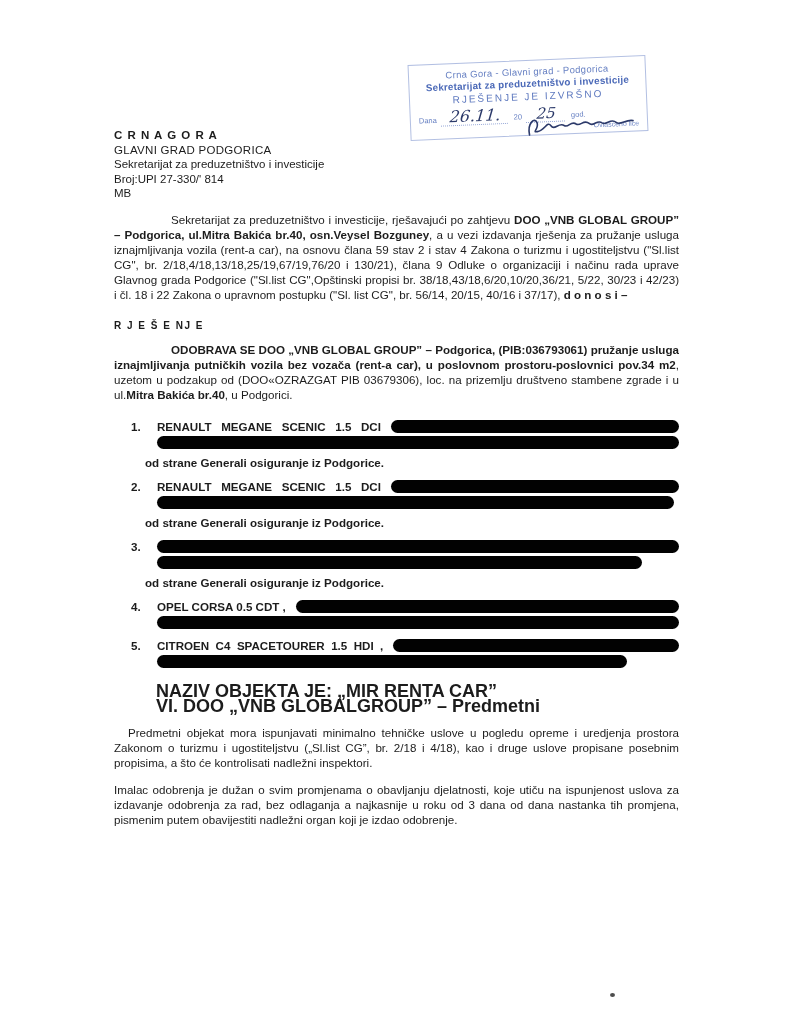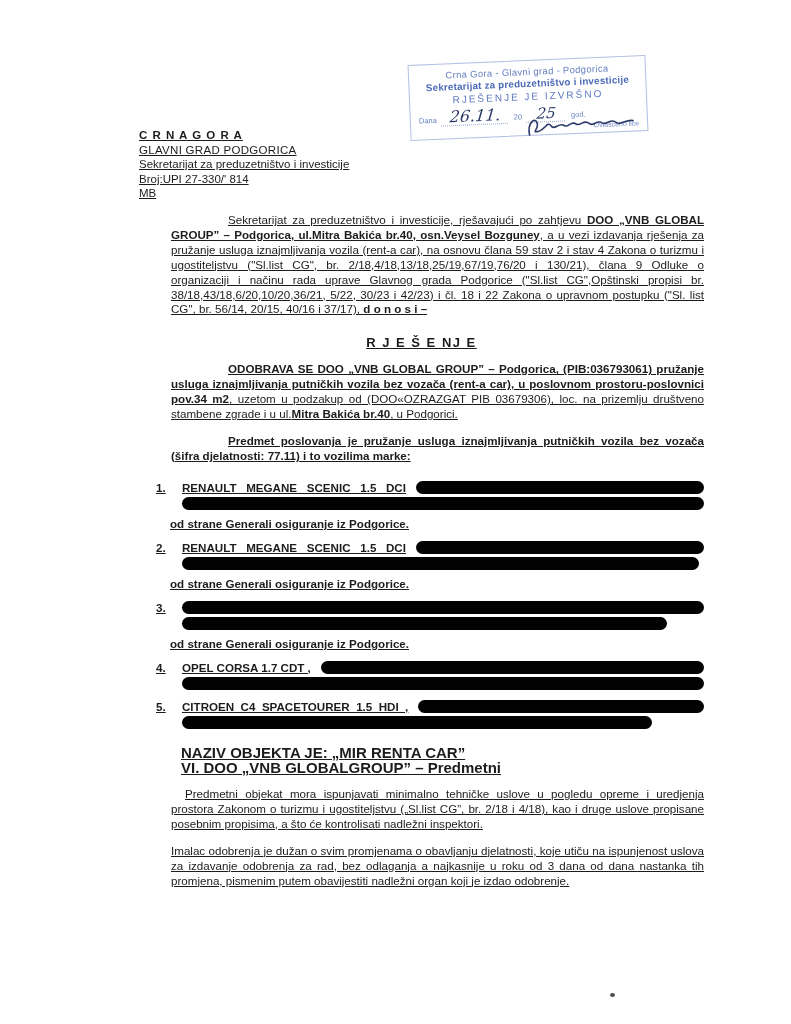--- a/index.html
+++ b/index.html
@@ -9,65 +9,62 @@
     width: 791px;
     height: 1024px;
     margin: 0 auto;
     background: #ffffff;
     font-family: "Liberation Sans", sans-serif;
     color: #1c1c1c;
     overflow: hidden;
   }
   .content {
     position: absolute;
-    left: 139px;
+    left: 114px;
     top: 128px;
     width: 565px;
-    text-decoration: underline;
   }
 
   
   .hdr { font-size: 11.5px; line-height: 14.6px; }
   .h-country { font-weight: 700; letter-spacing: 1px; }
   .h-city { letter-spacing: .3px; }
 
   
   .para {
     font-size: 11.6px;
     line-height: 14.9px;
     text-align: justify;
     margin-top: 12px;
-    margin-left: 32px;
   }
   .indent { text-indent: 57px; }
   .small-indent { text-indent: 14px; }
   .bold { font-weight: 700; }
 
   .title {
-    text-align: center;
-    font-size: 13px;
+    font-size: 10px;
     font-weight: 700;
     letter-spacing: 1.5px;
     margin: 18px 0 6px 0;
   }
 
   
   .vlist { margin: 16px 0 0 17px; }
   .vitem { margin-bottom: 9px; }
   .vrow1 { display: flex; align-items: center; font-weight: 700; font-size: 11.6px; line-height: 15px; }
   .vnum { width: 26px; flex: 0 0 26px; }
   .vname { white-space: pre; padding-right: 10px; }
   .bar { background: #020202; height: 13px; border-radius: 7px; display: block; }
   .bar-fill { flex: 1 1 auto; }
   .vrow2 { margin-left: 26px; margin-top: 2px; }
   .vrow3 { margin-left: 14px; margin-top: 7px; font-weight: 700; font-size: 11.6px; line-height: 14px; }
   .w100 { width: 100%; } .w99 { width: 99%; } .w93 { width: 93%; } .w90 { width: 90%; }
 
   
-  .naziv { margin: 16px 0 0 42px; font-weight: 700; font-size: 15px; line-height: 15.2px; }
+  .naziv { margin: 16px 0 0 42px; font-weight: 700; font-size: 18px; line-height: 15.2px; }
 
   
   .stamp {
     position: absolute;
     left: 409px;
     top: 60px;
     width: 238px;
     padding: 5px 8px 4px 8px;
     border: 1px solid rgba(84, 112, 190, 0.45);
     color: #4c6ab8;
@@ -132,21 +129,20 @@
       <div>Broj:UPI 27-330/'  814</div>
       <div>MB</div>
     </div>
 
     <p class="para indent"><span>Sekretarijat za preduzetništvo i investicije, rješavajući po zahtjevu </span><span style="font-weight: 700;">DOO „VNB GLOBAL GROUP” – Podgorica, ul.Mitra Bakića br.40, osn.Veysel Bozguney</span><span>, a u vezi izdavanja rješenja za pružanje usluga iznajmljivanja vozila (rent-a car), na osnovu člana 59 stav 2 i stav 4 Zakona o turizmu i ugostiteljstvu ("Sl.list CG", br. 2/18,4/18,13/18,25/19,67/19,76/20 i 130/21), člana 9 Odluke o organizaciji i načinu rada uprave Glavnog grada Podgorice ("Sl.list CG",Opštinski propisi br. 38/18,43/18,6/20,10/20,36/21, 5/22, 30/23 i 42/23) i čl. 18 i 22 Zakona o upravnom postupku ("Sl. list CG", br. 56/14, 20/15, 40/16 i 37/17), </span><span style="font-weight: 700;">d o n o s i –</span></p>
 
     <div class="title">R J E Š E NJ E</div>
 
     <p class="para indent"><span style="font-weight: 700;">ODOBRAVA SE  DOO „VNB GLOBAL GROUP” – Podgorica, (PIB:036793061) pružanje usluga iznajmljivanja putničkih vozila bez vozača (rent-a car), u poslovnom prostoru-poslovnici pov.34 m2</span><span>, uzetom u podzakup od (DOO«OZRAZGAT PIB 03679306), loc. na prizemlju društveno stambene zgrade i u ul.</span><span style="font-weight: 700;">Mitra Bakića br.40</span><span>, u Podgorici.</span></p>
 
-    <p class="para indent bold">Predmet poslovanja je pružanje usluga iznajmljivanja putničkih vozila bez vozača (šifra djelatnosti: 77.11) i to vozilima marke:</p>
 
     <div class="vlist">
 
       <div class="vitem">
         <div class="vrow1">
           <span class="vnum">1.</span>
           <span class="vname">RENAULT   MEGANE   SCENIC   1.5   DCI</span>
           <span class="bar bar-fill"></span>
         </div>
         <div class="vrow2">
@@ -174,21 +170,21 @@
         </div>
         <div class="vrow2">
             <span class="bar w93"></span>
           </div>
         <div class="vrow3">od strane Generali osiguranje iz Podgorice.</div>
       </div>
 
       <div class="vitem">
         <div class="vrow1">
           <span class="vnum">4.</span>
-          <span class="vname">OPEL CORSA 1.7 CDT ,</span>
+          <span class="vname">OPEL CORSA 0.5 CDT ,</span>
           <span class="bar bar-fill"></span>
         </div>
         <div class="vrow2">
             <span class="bar w100"></span>
           </div>
       </div>
 
       <div class="vitem">
         <div class="vrow1">
           <span class="vnum">5.</span>

